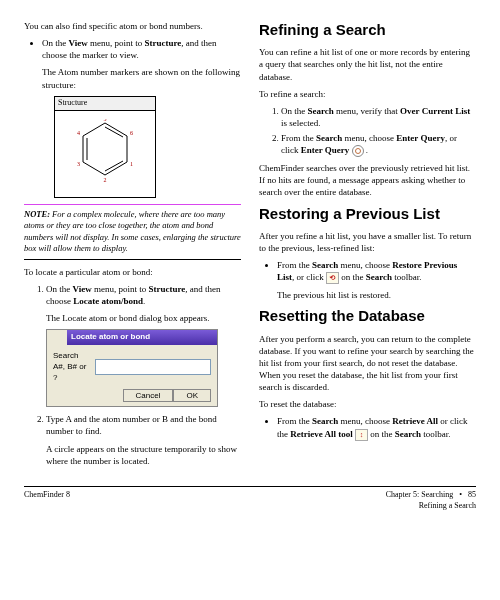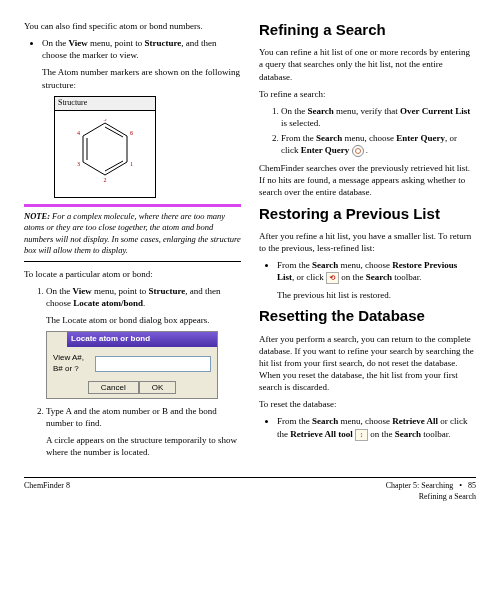--- a/index.html
+++ b/index.html
@@ -48,21 +48,21 @@
     border-bottom: 1px solid #000;
     padding: 1px 3px;
     background: #f0f0f0;
   }
   .hexagon {
     position: absolute;
     top: 22px;
     left: 22px;
   }
   .note-rule {
-    border-top: 3px solid #d946ef;
+    border-top: 1px solid #d946ef;
     border-bottom: 1px solid #000;
     padding: 4px 0;
     margin: 6px 0;
     font-style: italic;
     font-size: 8.5px;
   }
   .note-rule .lbl { font-weight: bold; font-style: italic; }
   .dialog {
     width: 170px;
     margin: 4px 0 6px 22px;
@@ -89,21 +89,21 @@
   }
   .dialog .body .field input {
     flex: 1;
     font-size: 8px;
     height: 12px;
     border: 1px solid #7f9db9;
     background: #fff;
   }
   .dialog .btnrow {
     display: flex;
-    justify-content: center;
+    justify-content: flex-end;
   }
   .dialog .btnrow button {
     font-size: 8px;
     padding: 1px 12px;
     border: 1px solid #888;
     background: #ece9d8;
   }
   .icon-circle {
     display: inline-block;
     width: 10px; height: 10px;
@@ -181,21 +181,21 @@
       <li>
         <span>On the </span><b>View</b><span> menu, point to </span><b>Structure</b><span>, and then choose </span><b>Locate atom/bond</b><span>.</span>
       </li>
     </ol>
     <p class="indent2">The Locate atom or bond dialog box appears.</p>
 
     <div class="dialog">
       <div class="titlebar">Locate atom or bond</div>
       <div class="body">
         <div class="field">
-          <span>View A#, B# or ?</span>
+          <span>Search A#, B# or ?</span>
           <input type="text" style="">
         </div>
         <div class="btnrow">
           <button>Cancel</button>
           <button>OK</button>
         </div>
       </div>
     </div>
 
     <ol class="num-list" start="2">

